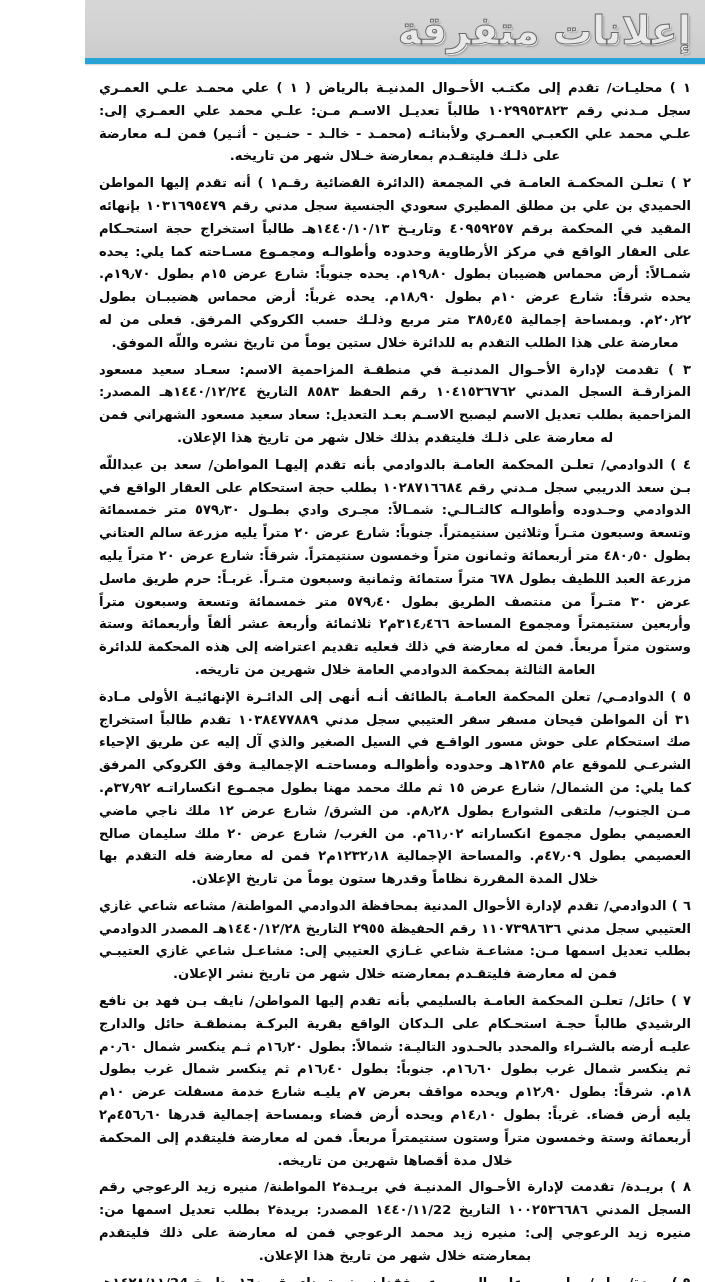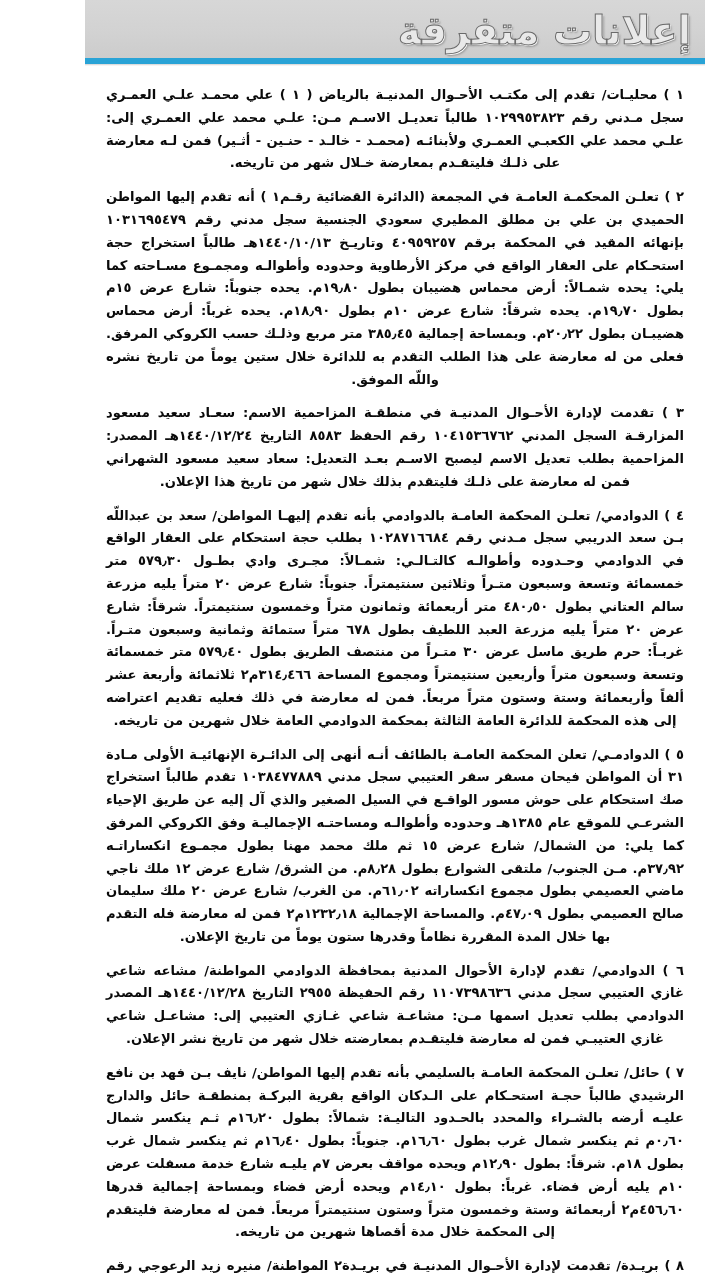--- a/index.html
+++ b/index.html
@@ -73,21 +73,21 @@
     font-family: "DejaVu Sans", "Liberation Sans", sans-serif;
     font-size: 13.1px;
     font-weight: bold;
     line-height: 22.8px;
     text-align: justify;
     text-align-last: center;
     color: #0a0a0a;
     direction: rtl;
     unicode-bidi: isolate;
     word-spacing: 0.5px;
-    margin: 11px;
+    margin: 4px;
   }
 </style>
 </head>
 <body>
 
 <div class="page">
 
   <div class="masthead">
     <div class="masthead-title">إعلانات متفرقة</div>
   </div>

